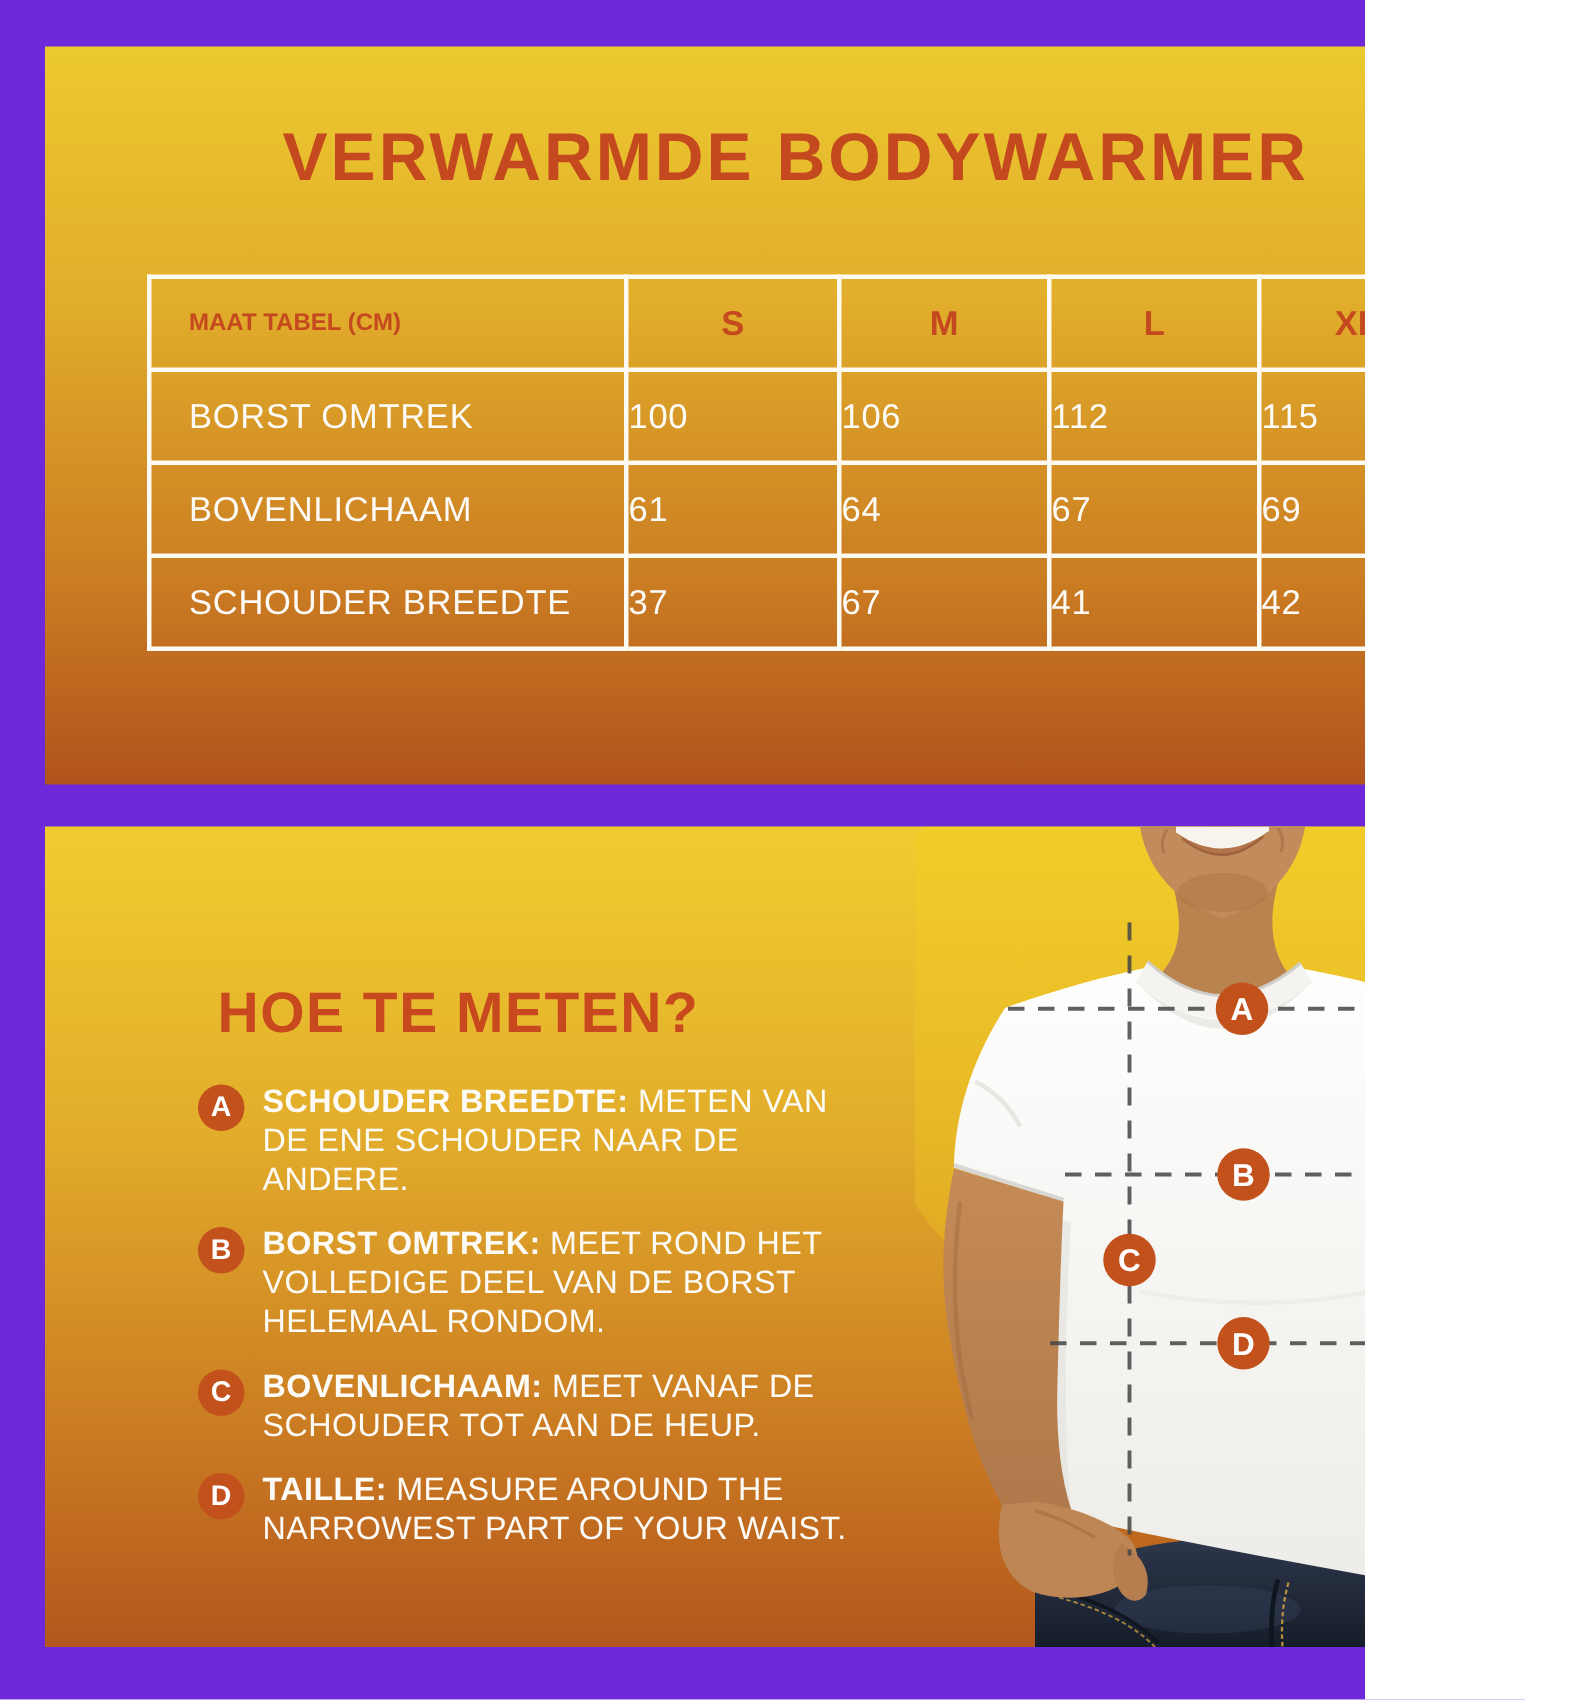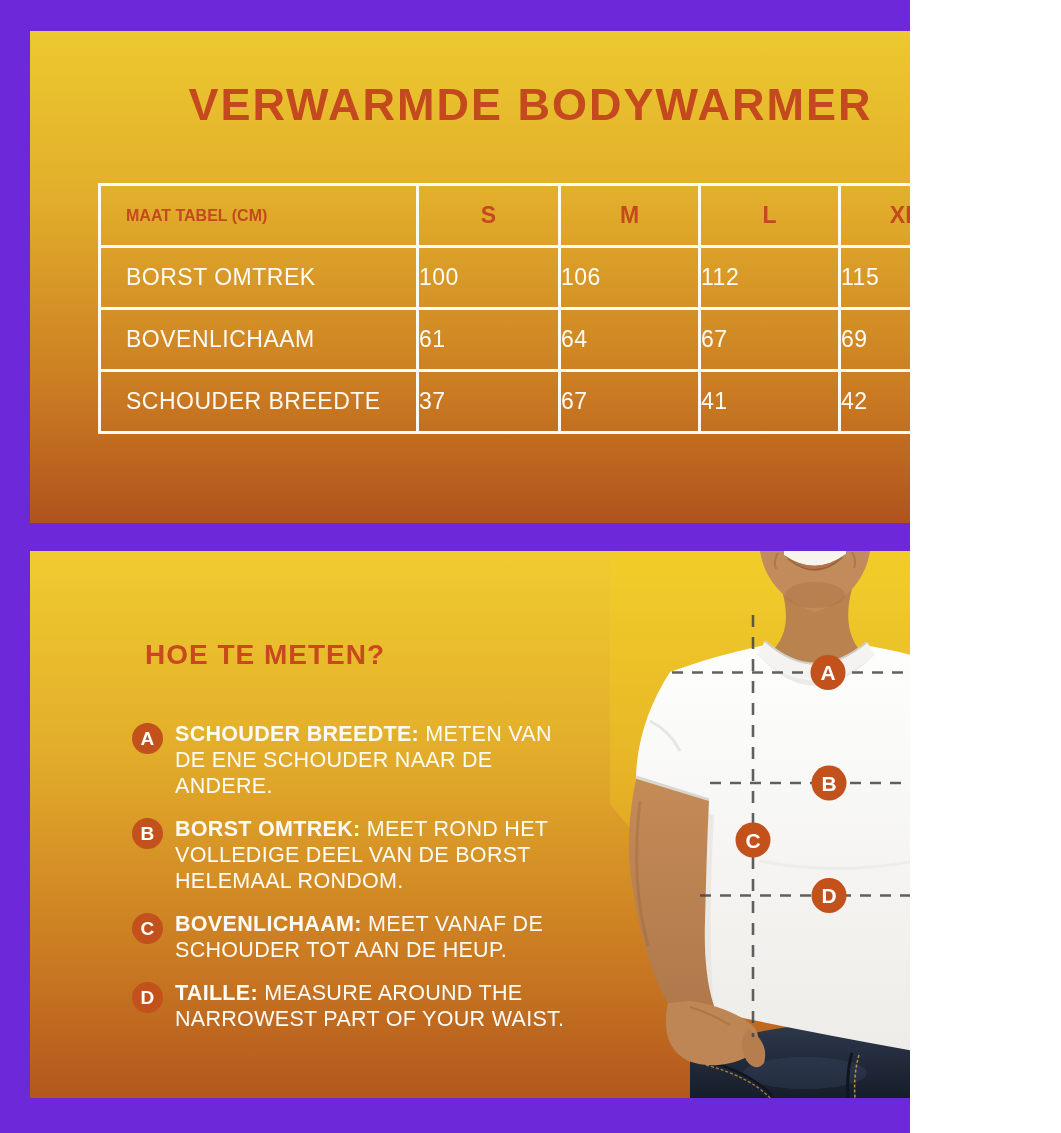--- a/index.html
+++ b/index.html
@@ -18,21 +18,21 @@
   table.size-table{position:absolute;left:68px;top:152px;width:870px;
                    border-collapse:collapse;table-layout:fixed;}
   .size-table td,.size-table th{border:3px solid #FDFBF4;height:59px;
                    font-size:23px;padding:0;vertical-align:middle;}
   .size-table th{color:#C4491E;font-weight:bold;}
   .size-table td{color:#FCFBF7;font-weight:normal;text-align:left;letter-spacing:.5px;}
   .size-table .lbl-cell{text-align:left;padding-left:25px;}
   .size-table thead .lbl-cell{font-size:16px;}
 
   
-  .howto-heading{position:absolute;left:115px;top:88px;font-size:28px;font-weight:bold;
+  .howto-heading{position:absolute;left:115px;top:104px;font-size:38px;font-weight:bold;
                  letter-spacing:1px;color:#C8491E;}
   .items{position:absolute;left:102px;top:170px;width:435px;display:flex;
          flex-direction:column;gap:17px;}
   .measure-item{position:relative;padding-left:43px;color:#FCFBF7;
                 font-size:21.5px;line-height:26px;letter-spacing:.3px;}
   .badge{position:absolute;left:0;top:2px;width:31px;height:31px;border-radius:50%;
          background:#C2511C;color:#ffffff;font-weight:bold;font-size:19px;
          display:flex;align-items:center;justify-content:center;}
   .measure-item b{font-weight:bold;}
 

